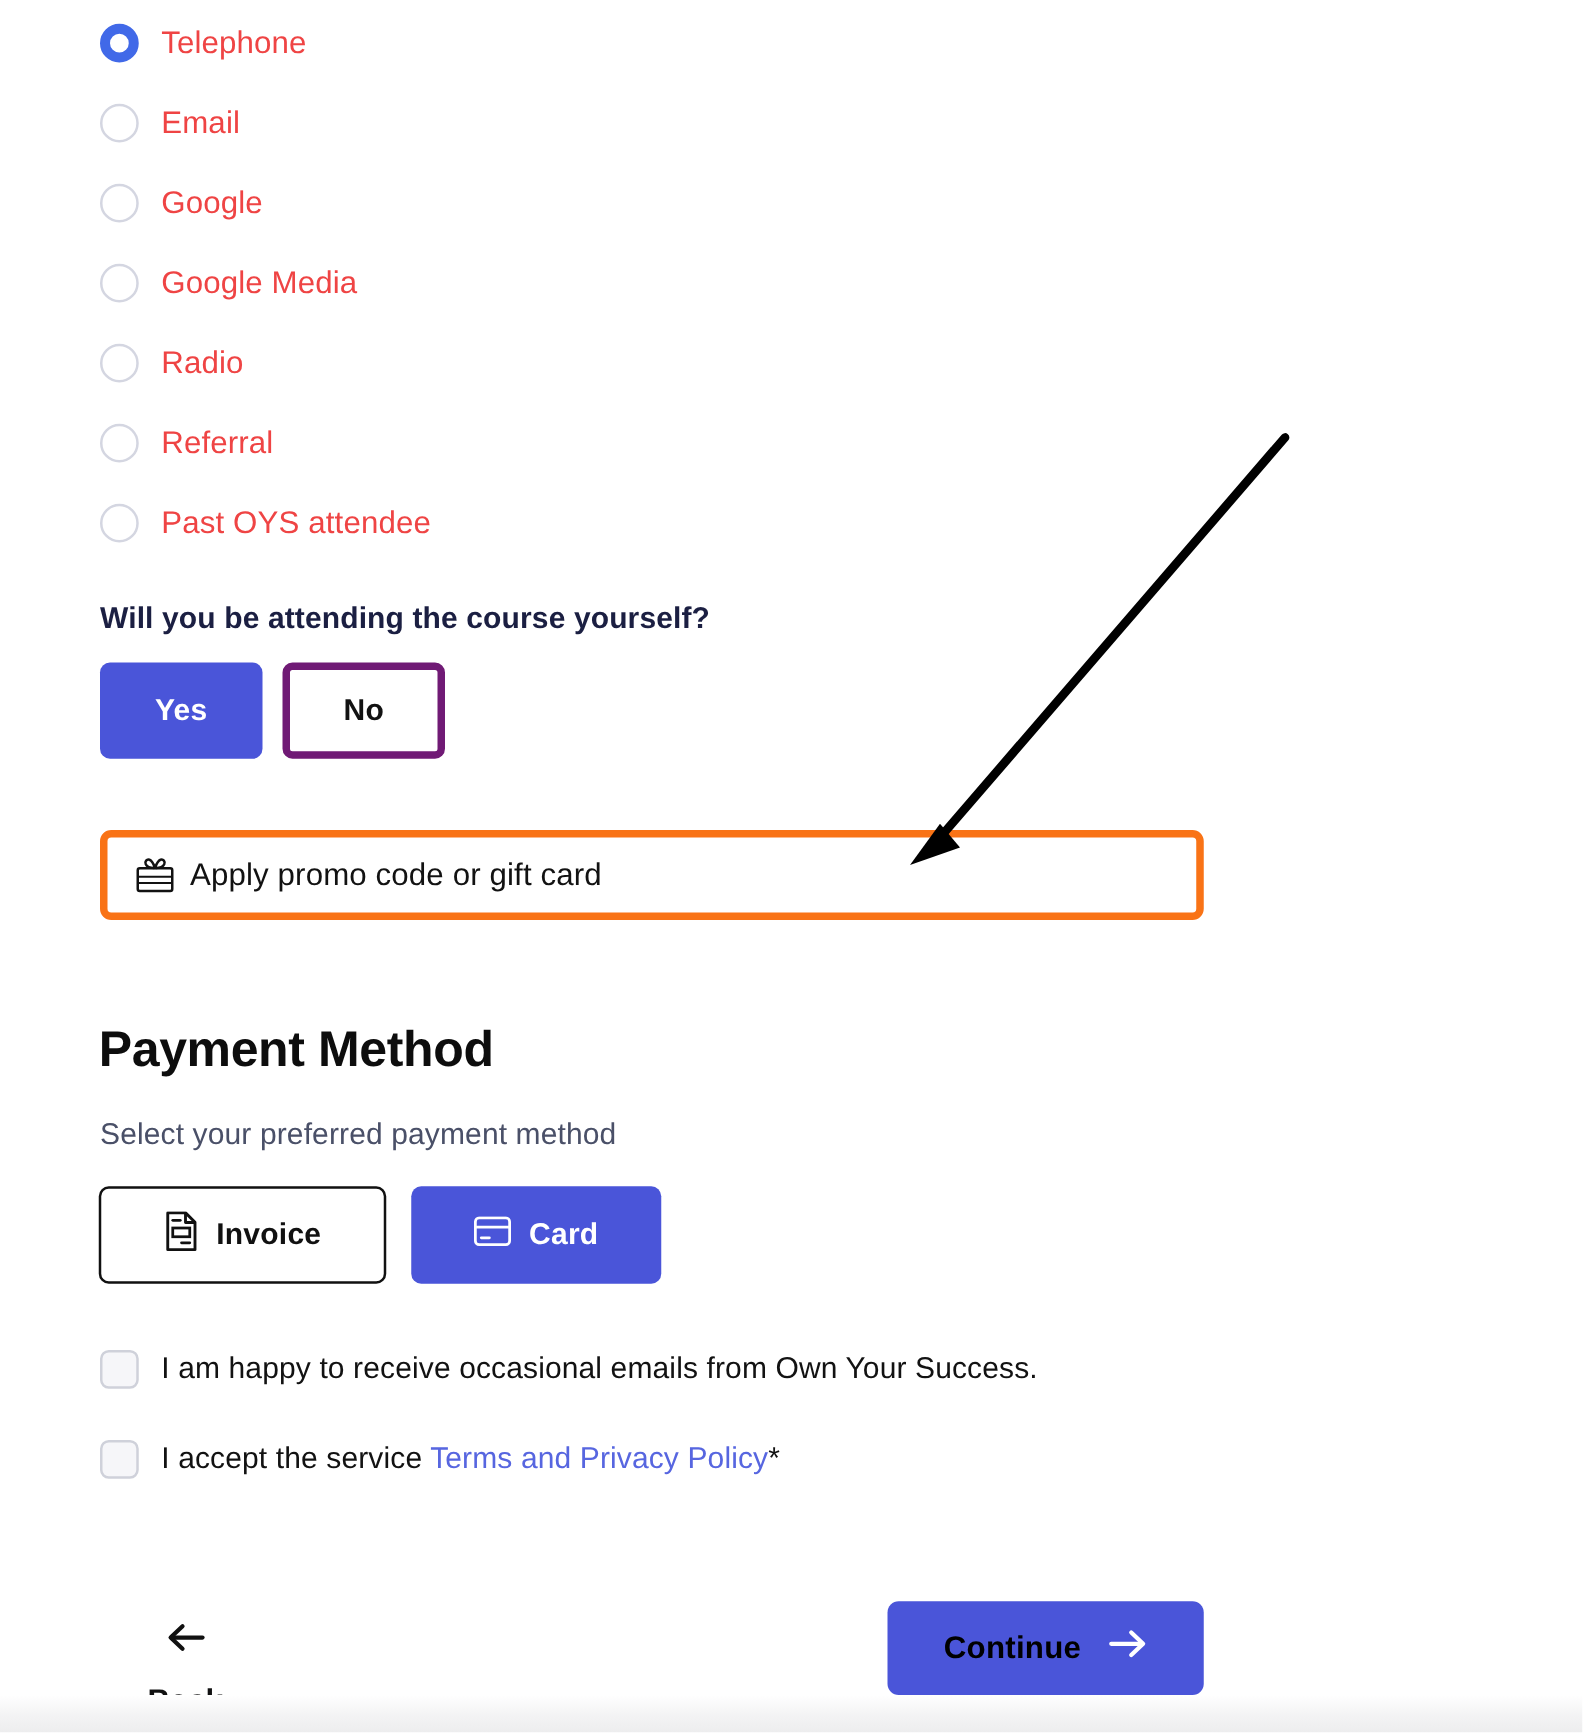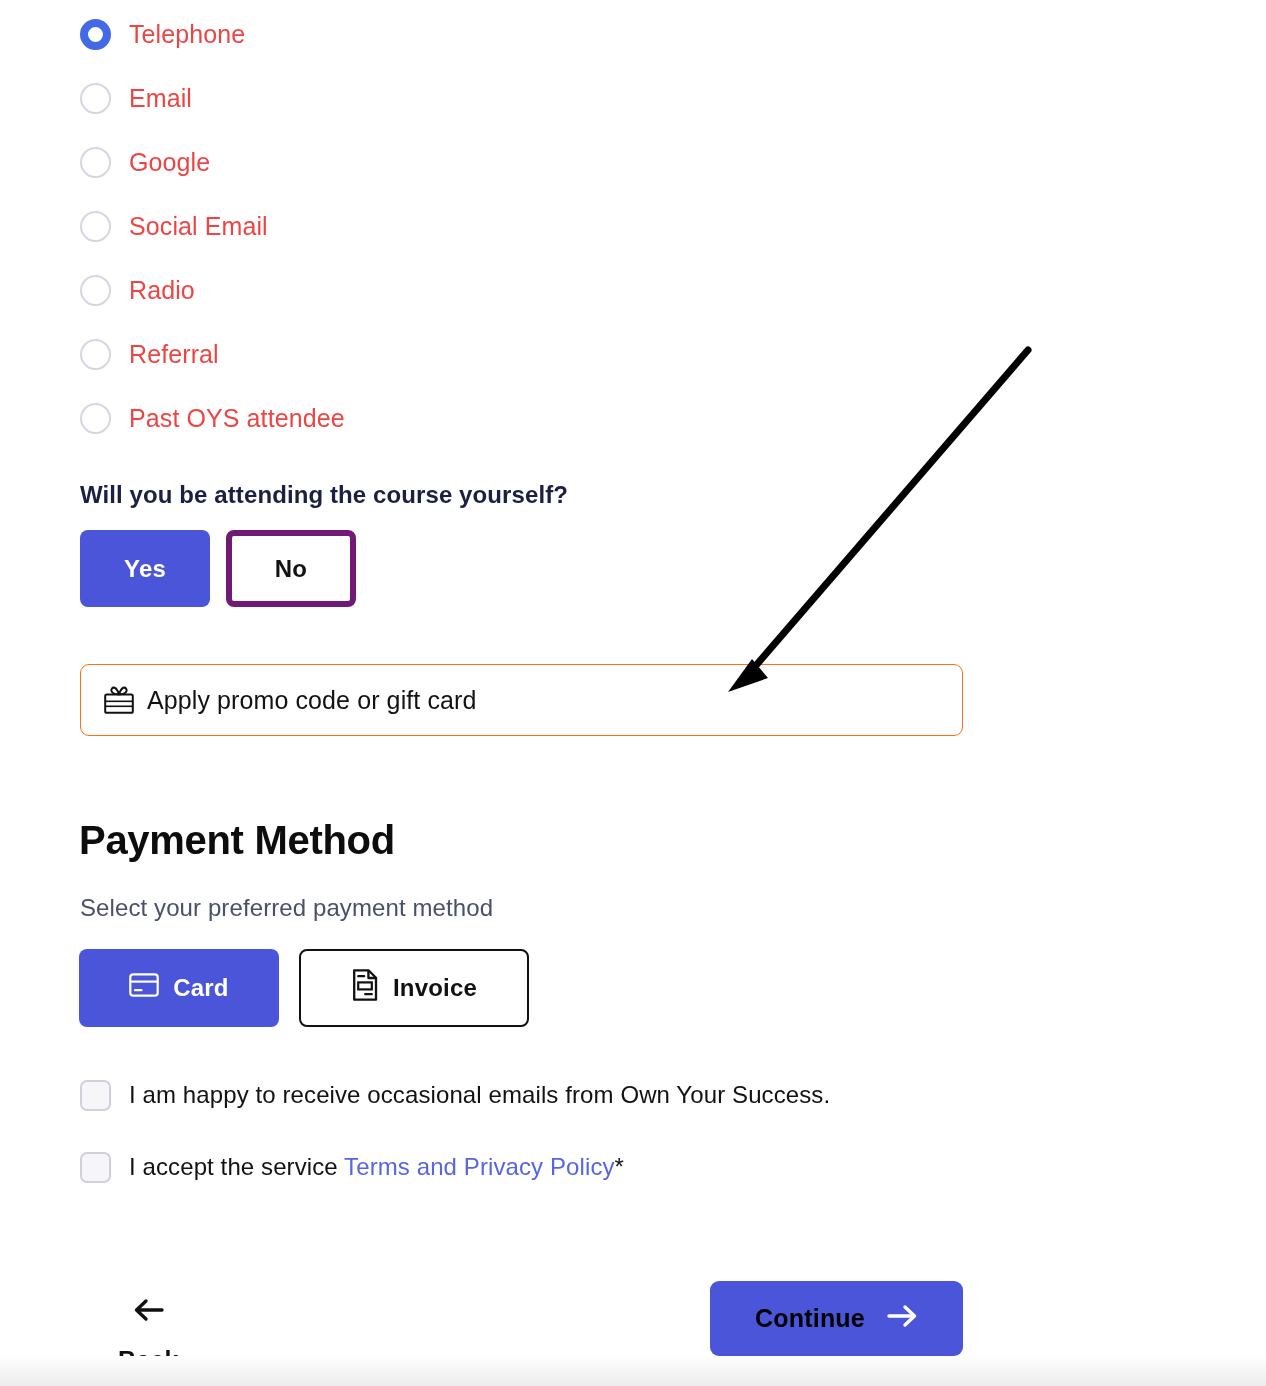--- a/index.html
+++ b/index.html
@@ -43,21 +43,21 @@
     display: flex; align-items: center; justify-content: center;
     font-size: 24px; font-weight: bold; letter-spacing: .2px;
   }
   .yn-btn.active { background: #4a55d9; color: #ffffff; border: none; }
   .yn-btn.inactive { background: #ffffff; color: #121212; border: 6px solid #701a75; }
 
   
   .promo {
     position: absolute; left: 80px; top: 664px;
     width: 883px; height: 72px;
-    border: 1px solid #f97316; border-radius: 9px;
+    border: 6px solid #f97316; border-radius: 9px;
     background: #fff; display: flex; align-items: center;
     padding-left: 22px;
   }
   .promo-icon { flex: 0 0 auto; display:flex; align-items:center; }
   .promo-text {
     margin-left: 12px; font-size: 25px; color: #121212; letter-spacing: .1px;
   }
 
   
   .arrow-svg { position: absolute; left: 0; top: 0; pointer-events: none; }
@@ -130,21 +130,21 @@
       <span class="radio-label">Email</span>
     </div>
 
     <div class="radio-row">
       <span class="radio-dot"></span>
       <span class="radio-label">Google</span>
     </div>
 
     <div class="radio-row">
       <span class="radio-dot"></span>
-      <span class="radio-label">Social Email</span>
+      <span class="radio-label">Google Media</span>
     </div>
 
     <div class="radio-row">
       <span class="radio-dot"></span>
       <span class="radio-label">Radio</span>
     </div>
 
     <div class="radio-row">
       <span class="radio-dot"></span>
       <span class="radio-label">Referral</span>
@@ -180,44 +180,44 @@
   <svg class="arrow-svg" width="1266" height="1386">
     <line x1="1028" y1="350" x2="752" y2="670" stroke="#000000" stroke-width="7" stroke-linecap="round"></line>
     <polygon points="728,692 768,678 752,659" fill="#000000"></polygon>
   </svg>
 
   <div class="pm-title">Payment Method</div>
   <div class="pm-sub">Select your preferred payment method</div>
 
   <div class="pm-btns">
 
-    <div class="pm-btn active">
-      <span>
-        <svg width="30" height="24" viewBox="0 0 30 24" fill="none" xmlns="http://www.w3.org/2000/svg">
-          <rect x="1.3" y="1.3" width="27.4" height="21.4" rx="3" stroke="#ffffff" stroke-width="2.2"></rect>
-          <line x1="1.6" y1="8.6" x2="28.4" y2="8.6" stroke="#ffffff" stroke-width="2.2"></line>
-          <line x1="6" y1="17.2" x2="12.5" y2="17.2" stroke="#ffffff" stroke-width="2.2" stroke-linecap="round"></line>
-        </svg>
-      </span>
-      <span>Card</span>
-    </div>
-
     <div class="pm-btn inactive">
       <span>
         <svg width="28" height="32" viewBox="0 0 28 32" fill="none" xmlns="http://www.w3.org/2000/svg">
           <path d="M3.2 1.3 H17.5 L25 8.8 V30.7 H3.2 Z" stroke="#111111" stroke-width="2.3" stroke-linejoin="round"></path>
           <path d="M17.4 1.5 V9 H24.8" stroke="#111111" stroke-width="2.3" stroke-linejoin="round"></path>
           <line x1="7.2" y1="7.2" x2="13.2" y2="7.2" stroke="#111111" stroke-width="2.2" stroke-linecap="round"></line>
           <rect x="7.2" y="13.4" width="13.6" height="7" stroke="#111111" stroke-width="2.2"></rect>
           <line x1="14.2" y1="25.2" x2="20.8" y2="25.2" stroke="#111111" stroke-width="2.2" stroke-linecap="round"></line>
         </svg>
       </span>
       <span>Invoice</span>
     </div>
 
+    <div class="pm-btn active">
+      <span>
+        <svg width="30" height="24" viewBox="0 0 30 24" fill="none" xmlns="http://www.w3.org/2000/svg">
+          <rect x="1.3" y="1.3" width="27.4" height="21.4" rx="3" stroke="#ffffff" stroke-width="2.2"></rect>
+          <line x1="1.6" y1="8.6" x2="28.4" y2="8.6" stroke="#ffffff" stroke-width="2.2"></line>
+          <line x1="6" y1="17.2" x2="12.5" y2="17.2" stroke="#ffffff" stroke-width="2.2" stroke-linecap="round"></line>
+        </svg>
+      </span>
+      <span>Card</span>
+    </div>
+
   </div>
 
   <div class="checks">
 
     <div class="check-row">
       <span class="checkbox"></span>
       <span class="check-text">I am happy to receive occasional emails from Own Your Success.</span>
     </div>
 
     <div class="check-row">

